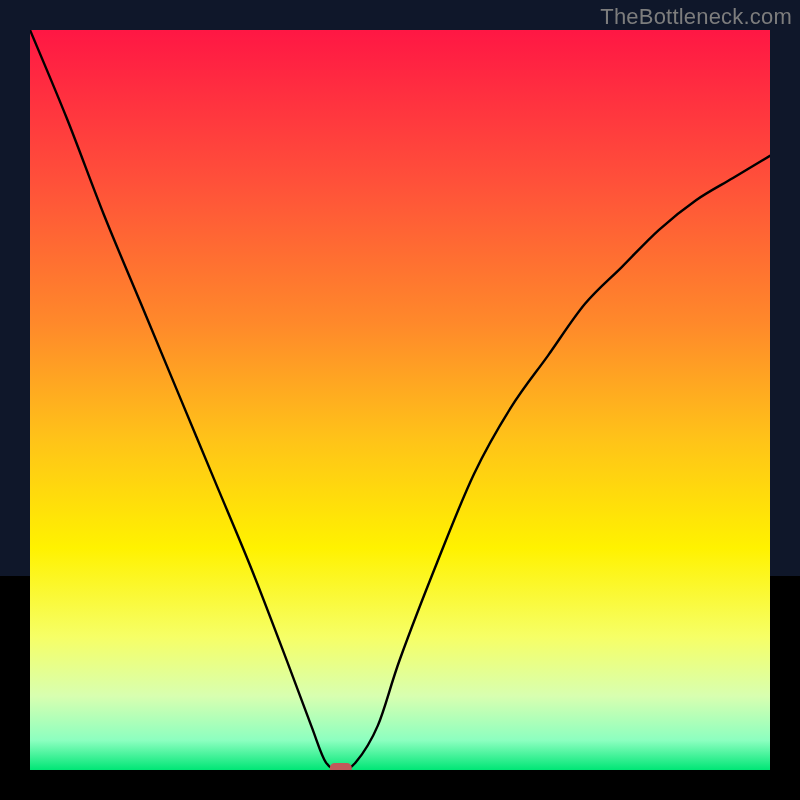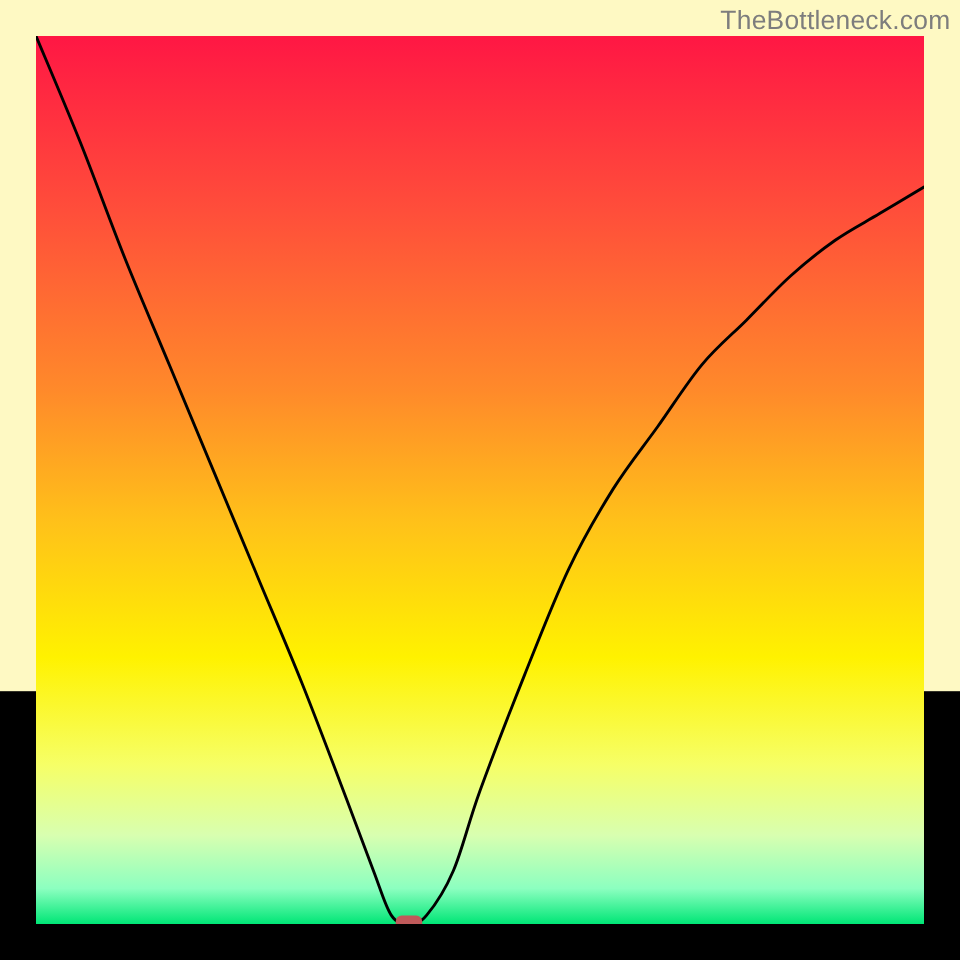--- a/index.html
+++ b/index.html
@@ -8,21 +8,21 @@
     width: 800px;
     height: 800px;
     background: #000;
     overflow: hidden;
     font-family: Arial, Helvetica, sans-serif;
   }
   .frame {
     position: relative;
     width: 800px;
     height: 576px;
-    background: #fef9c3;
+    background: #0f172a;
   }
   .plot {
     position: absolute;
     left: 30px;
     top: 30px;
     width: 740px;
     height: 740px;
     
   }
   .attribution {

